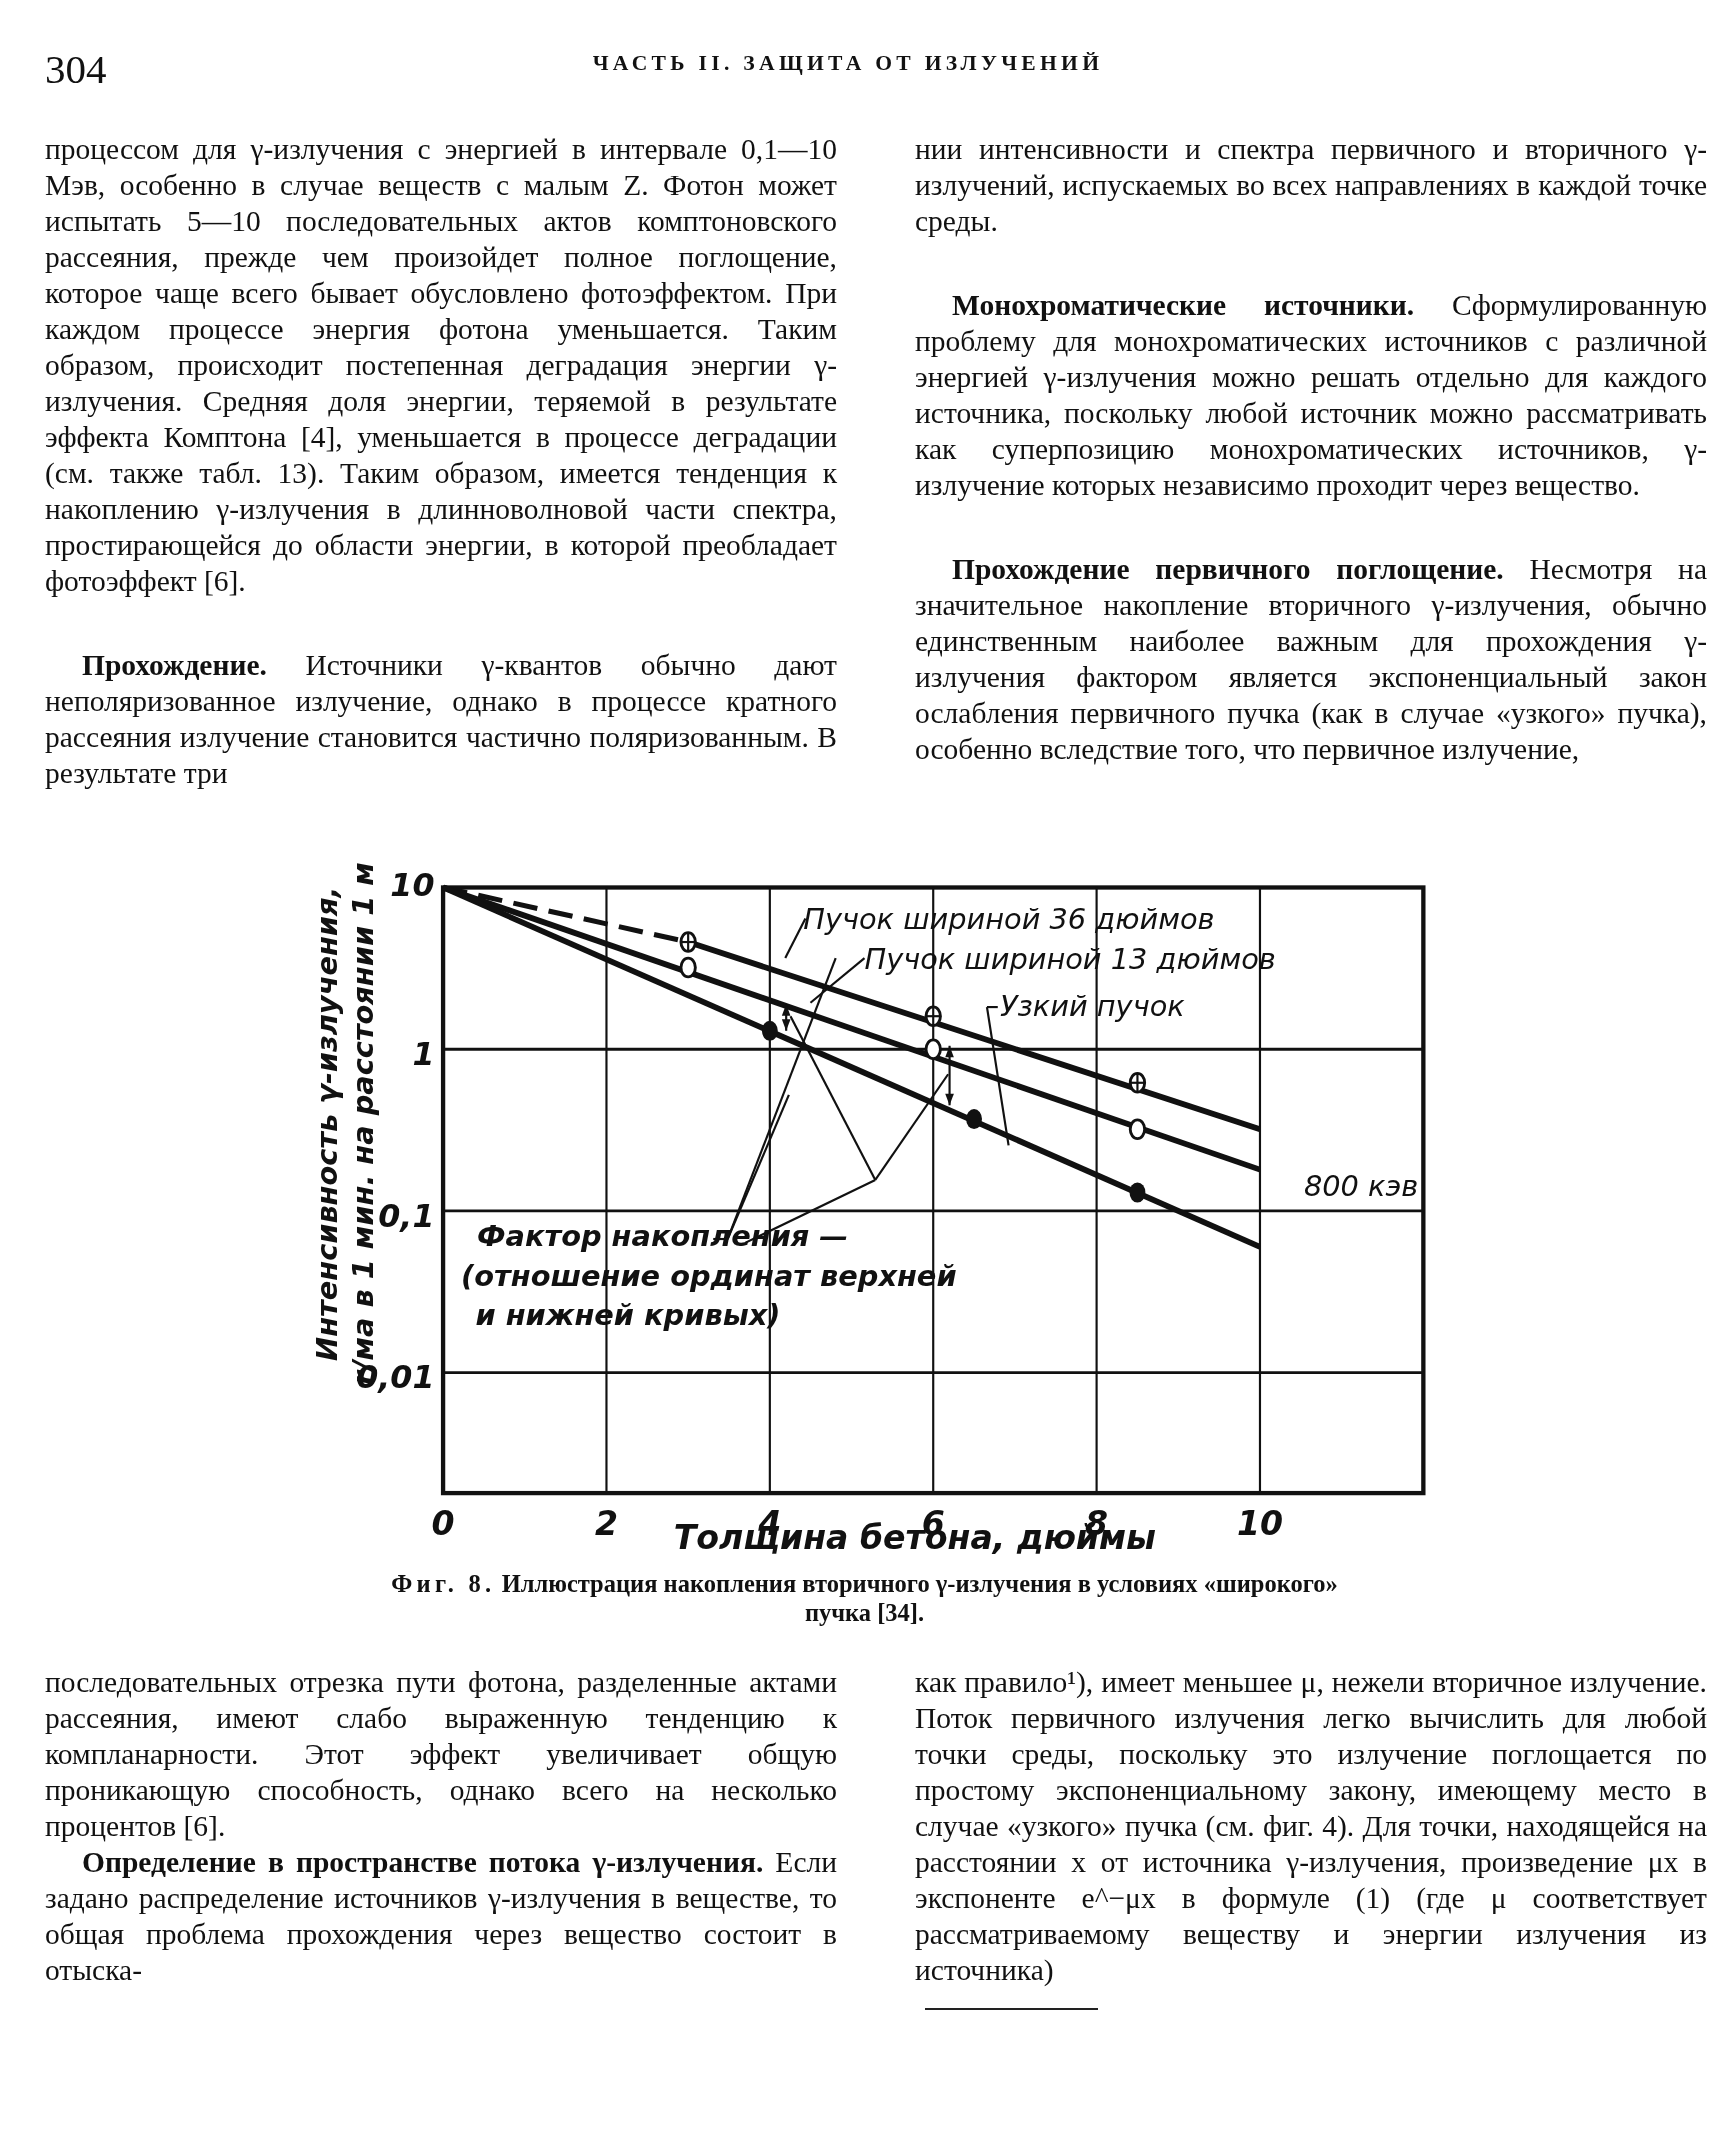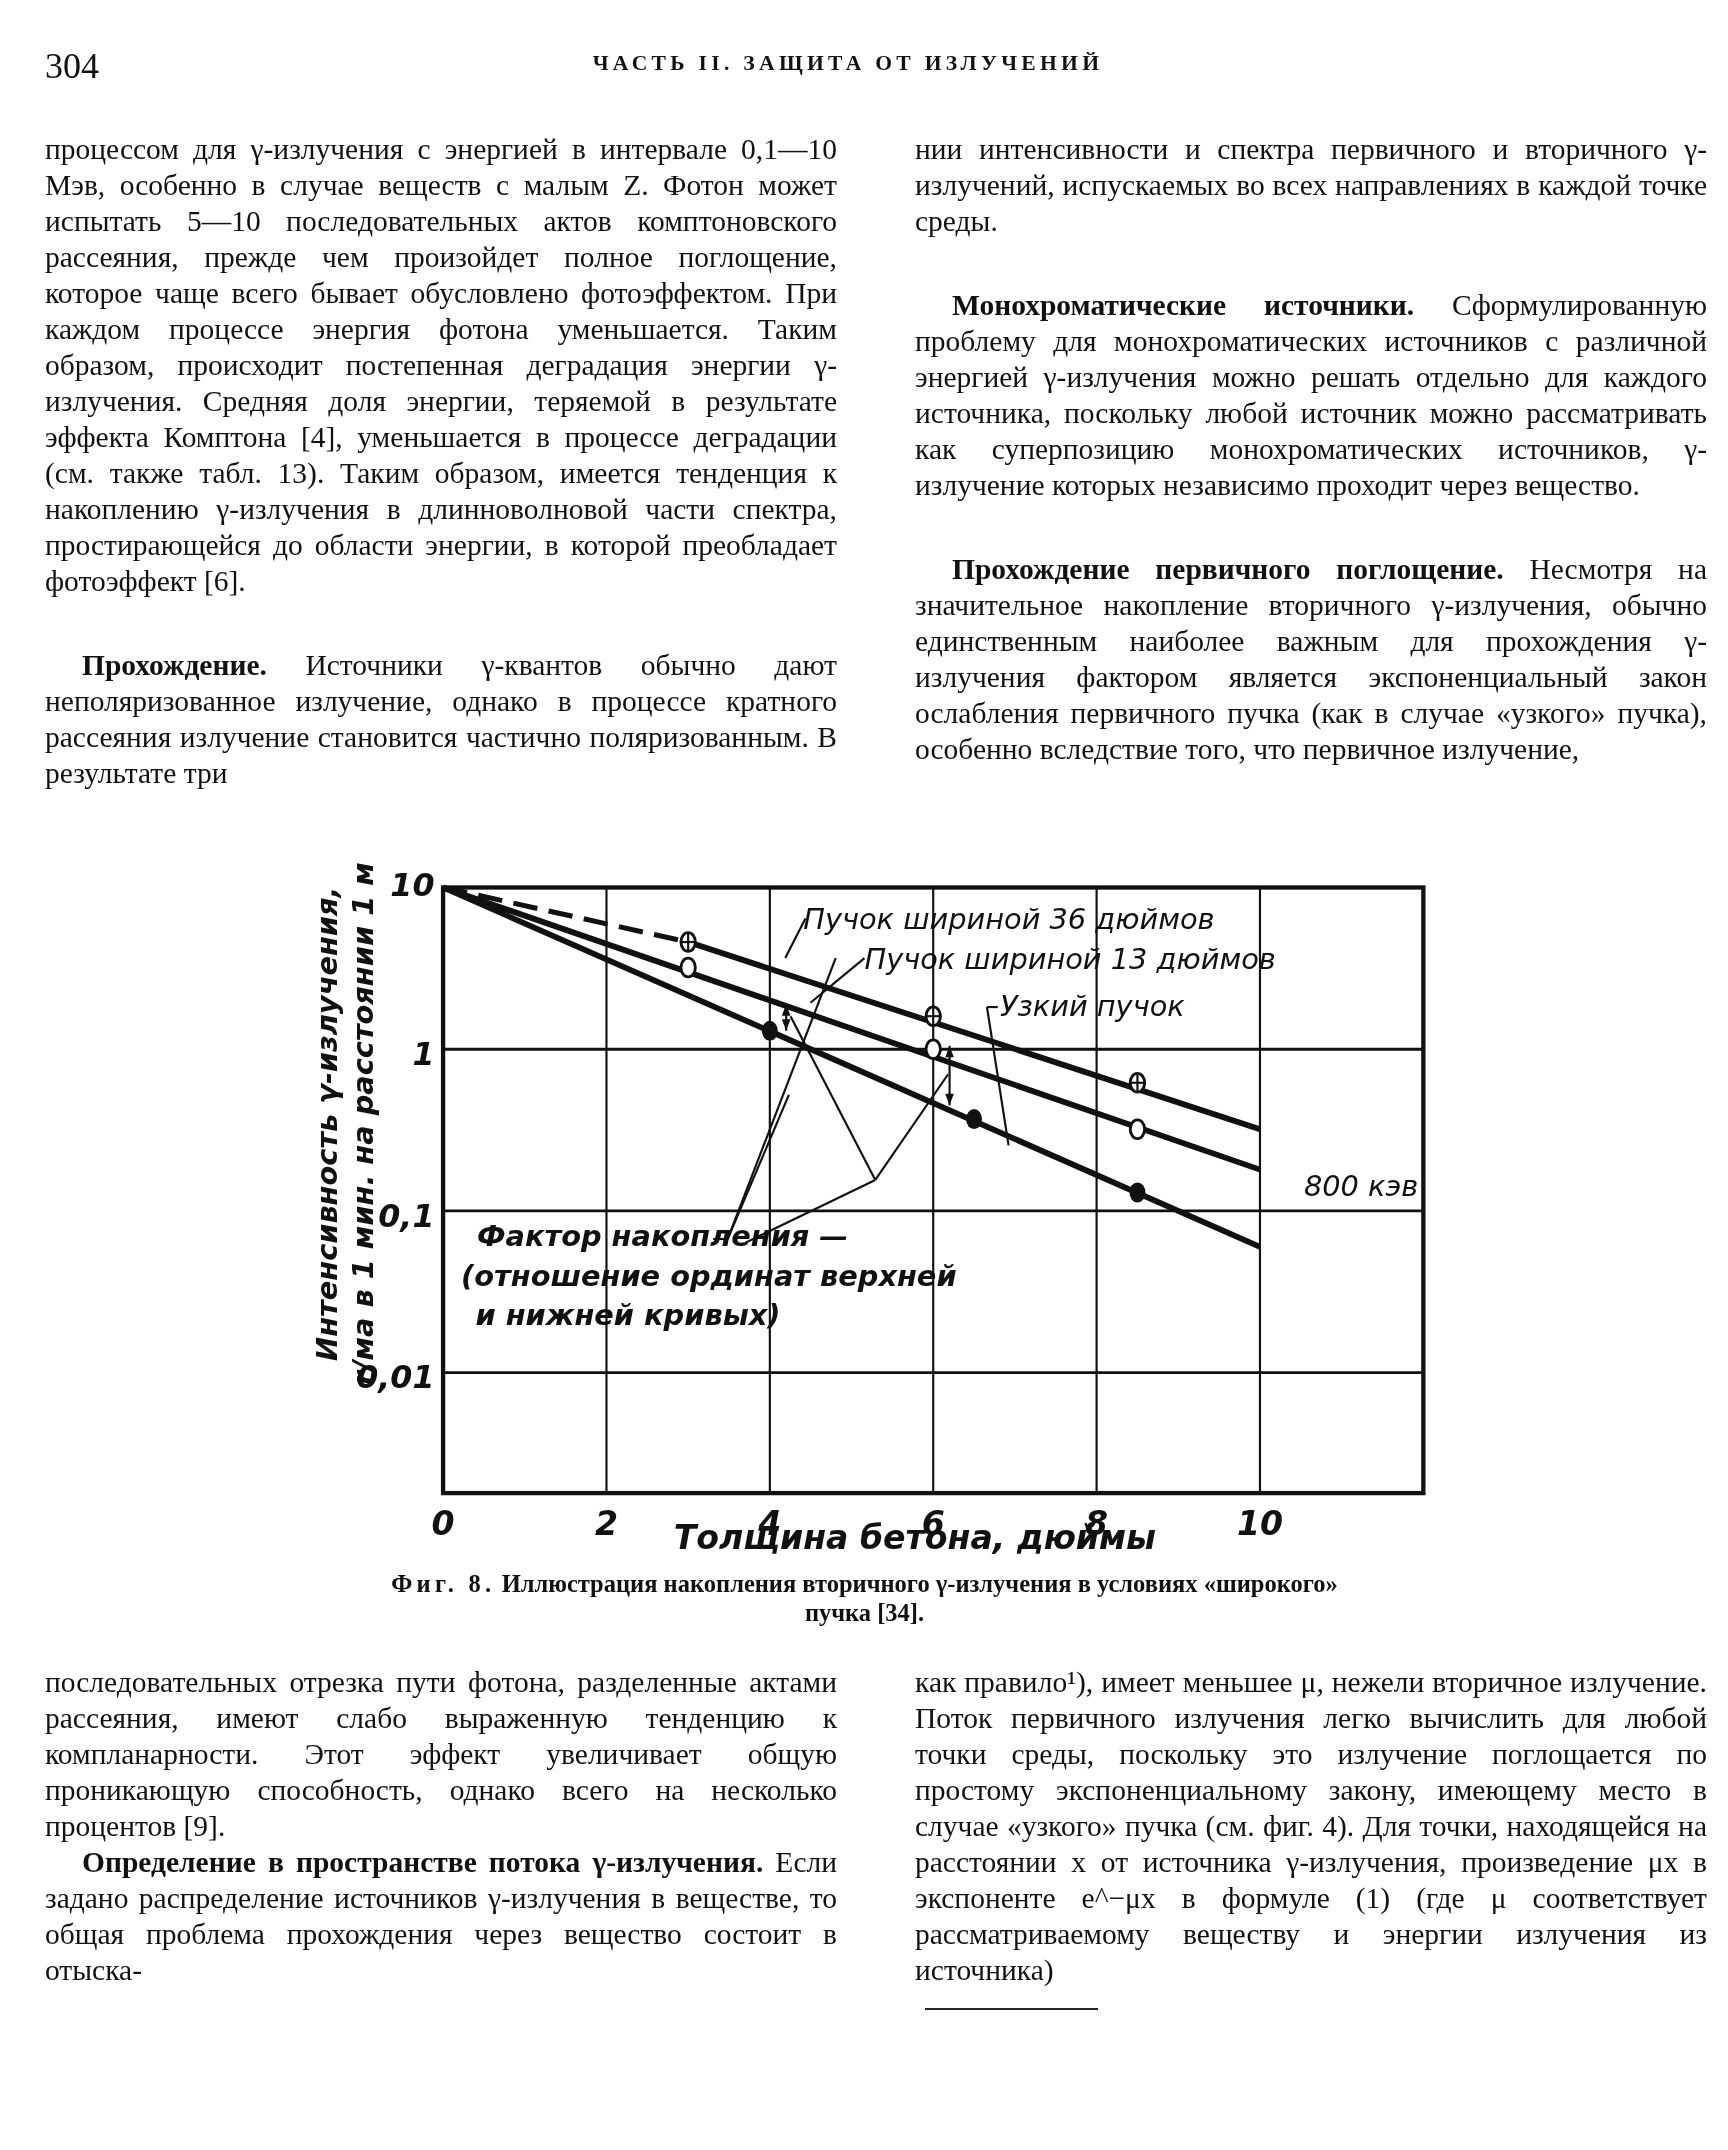--- a/index.html
+++ b/index.html
@@ -1,19 +1,19 @@
 <!DOCTYPE html>
 <html style="font-size:11.5px"><head>
 <meta charset="utf-8">
 <style>
   html, body { margin: 0; padding: 0; background: #ffffff; }
   body { width: 1729px; height: 2151px; position: relative; overflow: hidden;
          font-family: "Liberation Serif", "DejaVu Serif", serif; color: #111; }
   .hdr { position: absolute; top: 45px; left: 0; width: 1729px; height: 43px; }
-  .pageno { position: absolute; left: 45px; top: 0; font-size: 36px; }
+  .pageno { position: absolute; left: 45px; top: 0; font-size: 41px; }
   .runhead { position: absolute; left: 0; width: 1696px; text-align: center; top: 5.8px;
              font-size: 21.6px; letter-spacing: 4.3px; font-weight: bold; }
   .col { position: absolute; font-size: 29.5px; line-height: 36px; text-align: justify; }
   .col p { margin: 0; }
   .col p.gap { margin-top: 48px; }
   .col .ind { text-indent: 37px; }
   .col b { font-weight: bold; }
   .col1 { left: 45px; width: 792px; top: 131px; }
   .col2 { left: 915px; width: 792px; top: 131px; }
   .col3 { left: 45px; width: 792px; top: 1664px; }
@@ -124,21 +124,21 @@
     <text class="ctext" x="640" y="1785" font-size="40" font-weight="bold">(отношение ординат верхней</text>
     <text class="ctext" x="660" y="1840" font-size="40" font-weight="bold">и нижней кривых)</text>
   </svg>
 </div>
 
 <div class="caption">
   <span class="fig">Фиг. 8.</span><span> Иллюстрация накопления вторичного γ-излучения в условиях «широкого» пучка [34].</span>
 </div>
 
 <div class="col col3">
-  <p>последовательных отрезка пути фотона, разделенные актами рассеяния, имеют слабо выраженную тенденцию к компланарности. Этот эффект увеличивает общую проникающую способность, однако всего на несколько процентов [9].</p>
+  <p>последовательных отрезка пути фотона, разделенные актами рассеяния, имеют слабо выраженную тенденцию к компланарности. Этот эффект увеличивает общую проникающую способность, однако всего на несколько процентов [6].</p>
   <p class="ind"><b>Определение в пространстве потока γ-излучения.</b><span> Если задано распределение источников γ-излучения в веществе, то общая проблема прохождения через вещество состоит в отыска-</span></p>
 </div>
 
 <div class="col col4">
   <p>как правило¹), имеет меньшее μ, нежели вторичное излучение. Поток первичного излучения легко вычислить для любой точки среды, поскольку это излучение поглощается по простому экспоненциальному закону, имеющему место в случае «узкого» пучка (см. фиг. 4). Для точки, находящейся на расстоянии x от источника γ-излучения, произведение μx в экспоненте e^−μx в формуле (1) (где μ соответствует рассматриваемому веществу и энергии излучения из источника)</p>
   <div class="foot-rule"></div>
 </div>
 
 
 </body></html>

